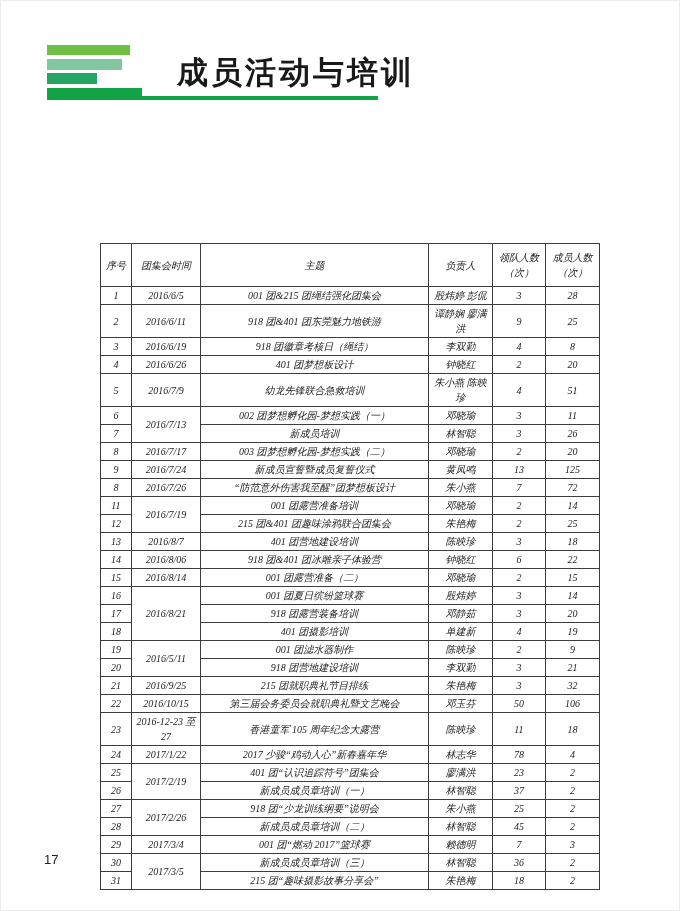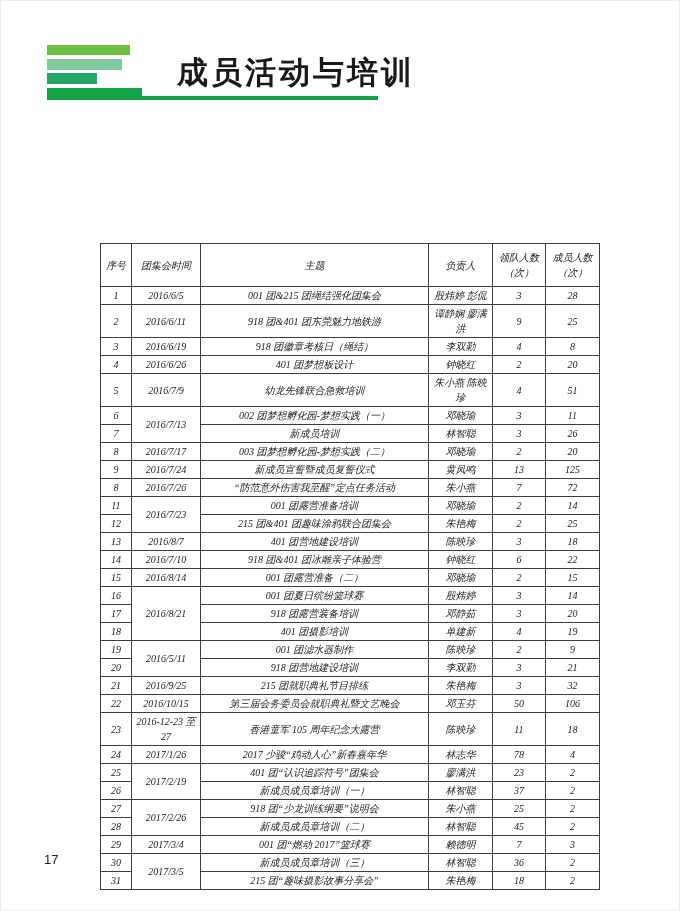--- a/index.html
+++ b/index.html
@@ -158,28 +158,28 @@
             <td class="c-no">9</td>
             <td class="c-date">2016/7/24</td>
             <td class="c-topic">新成员宣誓暨成员复誓仪式</td>
             <td class="c-person">黄凤鸣</td>
             <td class="c-num">13</td>
             <td class="c-num">125</td>
           </tr>
           <tr>
             <td class="c-no">8</td>
             <td class="c-date">2016/7/26</td>
-            <td class="c-topic">“防范意外伤害我至醒”定点任务活动</td>
+            <td class="c-topic">“防范意外伤害我至醒”团梦想板设计</td>
             <td class="c-person">朱小燕</td>
             <td class="c-num">7</td>
             <td class="c-num">72</td>
           </tr>
           <tr>
             <td class="c-no">11</td>
-            <td class="c-date" rowspan="2">2016/7/23</td>
+            <td class="c-date" rowspan="2">2016/7/19</td>
             <td class="c-topic">001 团露营准备培训</td>
             <td class="c-person">邓晓瑜</td>
             <td class="c-num">2</td>
             <td class="c-num">14</td>
           </tr>
           <tr>
             <td class="c-no">12</td>
             <td class="c-topic">215 团&amp;401 团趣味涂鸦联合团集会</td>
             <td class="c-person">朱艳梅</td>
             <td class="c-num">2</td>
@@ -188,21 +188,21 @@
           <tr>
             <td class="c-no">13</td>
             <td class="c-date">2016/8/7</td>
             <td class="c-topic">401 团营地建设培训</td>
             <td class="c-person">陈映珍</td>
             <td class="c-num">3</td>
             <td class="c-num">18</td>
           </tr>
           <tr>
             <td class="c-no">14</td>
-            <td class="c-date">2016/7/10</td>
+            <td class="c-date">2016/8/06</td>
             <td class="c-topic">918 团&amp;401 团冰雕亲子体验营</td>
             <td class="c-person">钟晓红</td>
             <td class="c-num">6</td>
             <td class="c-num">22</td>
           </tr>
           <tr>
             <td class="c-no">15</td>
             <td class="c-date">2016/8/14</td>
             <td class="c-topic">001 团露营准备（二）</td>
             <td class="c-person">邓晓瑜</td>
@@ -266,21 +266,21 @@
             <td class="c-no">23</td>
             <td class="c-date">2016-12-23 至
 27</td>
             <td class="c-topic">香港童军 105 周年纪念大露营</td>
             <td class="c-person">陈映珍</td>
             <td class="c-num">11</td>
             <td class="c-num">18</td>
           </tr>
           <tr>
             <td class="c-no">24</td>
-            <td class="c-date">2017/1/26</td>
+            <td class="c-date">2017/1/22</td>
             <td class="c-topic">2017 少骏“鸡动人心”新春嘉年华</td>
             <td class="c-person">林志华</td>
             <td class="c-num">78</td>
             <td class="c-num">4</td>
           </tr>
           <tr>
             <td class="c-no">25</td>
             <td class="c-date" rowspan="2">2017/2/19</td>
             <td class="c-topic">401 团“认识追踪符号”团集会</td>
             <td class="c-person">廖满洪</td>

